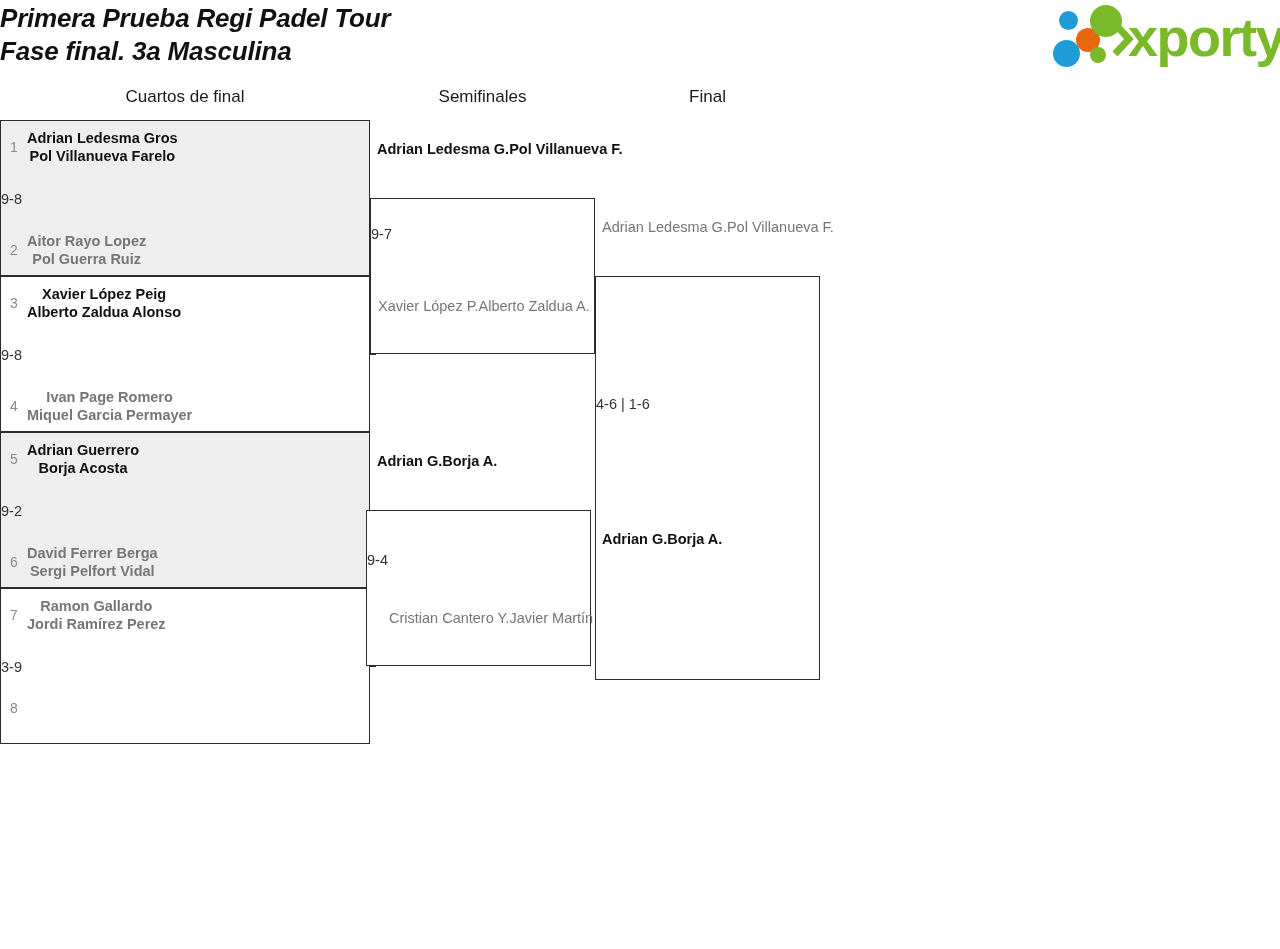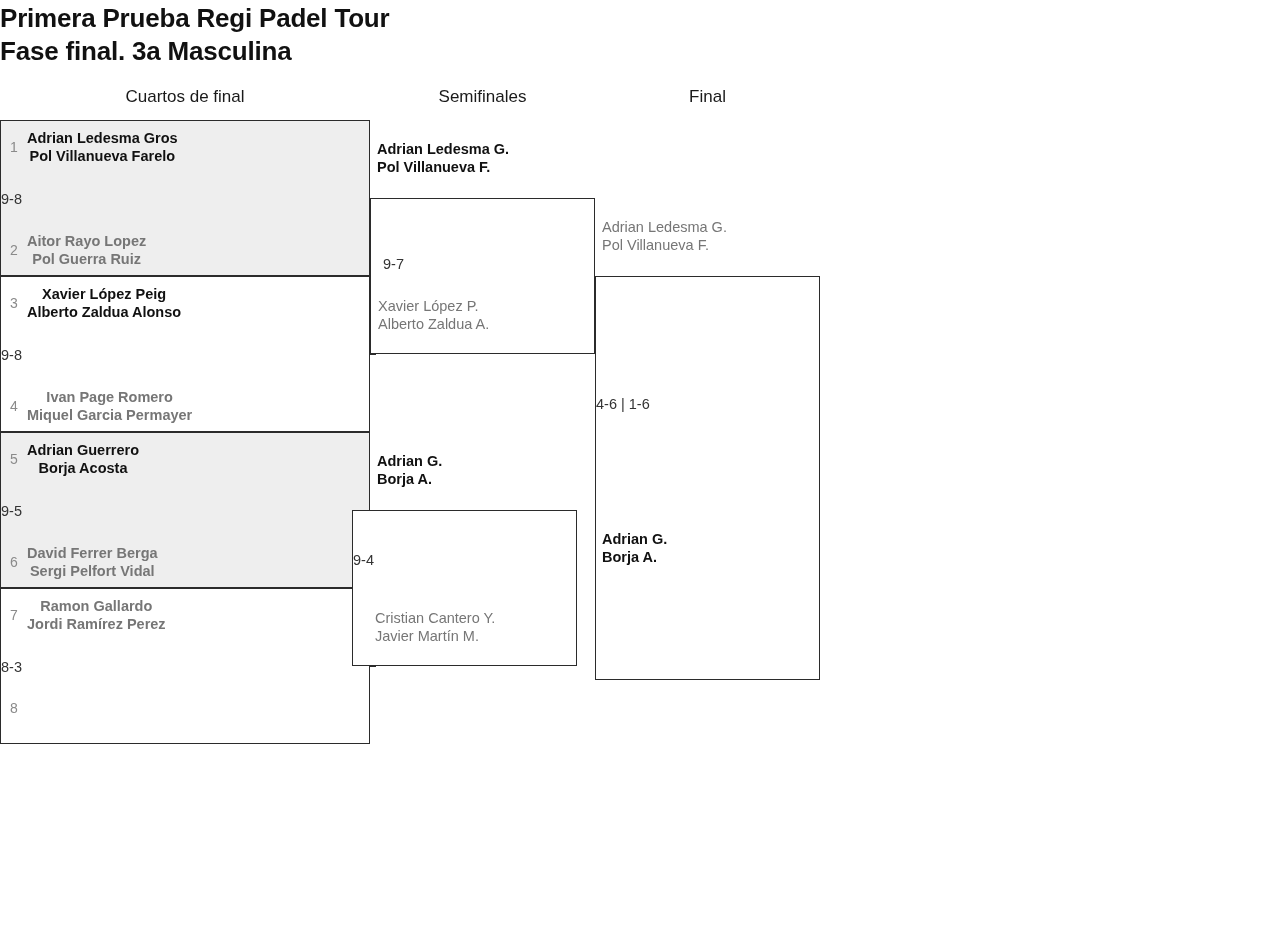--- a/index.html
+++ b/index.html
@@ -23,20 +23,21 @@
     left: 0px;
     top: 2px;
   }
   .title-line {
     font-size: 26px;
     font-weight: 700;
     line-height: 33px;
     letter-spacing: -0.2px;
     color: #111111;
     white-space: nowrap;
+    font-style: italic;
   }
 
   
   .logo {
     position: absolute;
     right: 6px;
     top: 4px;
     width: 224px;
     height: 66px;
   }
@@ -139,37 +140,50 @@
   .conn {
     position: absolute;
     background: #2b2b2b;
   }
   .conn-h { height: 1px; }
 
   
   .advance {
     position: absolute;
     display: flex;
-    flex-direction: column;
+    flex-direction: row;
     line-height: 18px;
     white-space: nowrap;
   }
   .advance span { font-size: 14.5px; }
   .advance.winner span { font-weight: 700; color: #111111; }
   .advance.loser  span { font-weight: 400; color: #767676; }
 </style>
 </head>
 <body>
 
 <div class="page-header">
   <div class="title-block">
     <div class="title-line">Primera Prueba Regi Padel Tour</div>
     <div class="title-line">Fase final. 3a Masculina</div>
   </div>
 
+  <div class="logo">
+    <div class="logo-dots">
+      <span class="dot dot-blue-sm"></span>
+      <span class="dot dot-orange"></span>
+      <span class="dot dot-green-lg"></span>
+      <span class="dot dot-blue-lg"></span>
+      <span class="dot dot-green-sm"></span>
+      <svg class="logo-chevron" viewBox="0 0 22 34">
+        <path d="M3 2 L17 17 L3 32" fill="none" stroke="#7ab929" stroke-width="7" stroke-linecap="butt" stroke-linejoin="miter"></path>
+      </svg>
+    </div>
+    <div class="logo-word">xporty</div>
+  </div>
 </div>
 
 <div class="round-headers">
   <div class="round-header rh-qf">Cuartos de final</div>
   <div class="round-header rh-sf">Semifinales</div>
   <div class="round-header rh-f">Final</div>
 </div>
 
 <div class="bracket">
 
@@ -210,68 +224,68 @@
   </div>
 
   <div class="match shaded" style="left:0px; top:312px; width:370px; height:156px;">
     <div class="team winner" style="top:8px;">
       <span class="seed">5</span>
       <span class="names">
         <span>Adrian Guerrero</span>
         <span>Borja Acosta</span>
       </span>
     </div>
-    <div class="score" style="top:69px;">9-5</div>
+    <div class="score" style="top:69px;">9-2</div>
     <div class="team loser" style="top:111px;">
       <span class="seed">6</span>
       <span class="names">
         <span>David Ferrer Berga</span>
         <span>Sergi Pelfort Vidal</span>
       </span>
     </div>
   </div>
 
   <div class="match plain" style="left:0px; top:468px; width:370px; height:156px;">
     <div class="team loser" style="top:8px;">
       <span class="seed">7</span>
       <span class="names">
         <span>Ramon Gallardo</span>
         <span>Jordi Ramírez Perez</span>
       </span>
     </div>
-    <div class="score" style="top:69px;">8-3</div>
+    <div class="score" style="top:69px;">3-9</div>
     <div class="team winner" style="top:111px;">
       <span class="seed">8</span>
     </div>
   </div>
 
   <div class="conn conn-h" style="left:370px; top:78px;  width:6px;"></div>
   <div class="conn conn-h" style="left:370px; top:234px; width:6px;"></div>
   <div class="conn conn-h" style="left:370px; top:390px; width:6px;"></div>
   <div class="conn conn-h" style="left:370px; top:546px; width:6px;"></div>
 
   <div class="advance winner" style="left:377px; top:20px;">
     <span>Adrian Ledesma G.</span>
     <span>Pol Villanueva F.</span>
   </div>
 
   <div class="match plain" style="left:370px; top:78px; width:225px; height:156px;">
-    <div class="score" style="top:56px;padding-left:12px;">9-7</div>
+    <div class="score" style="top:26px;">9-7</div>
     <div class="advance loser" style="left:7px; top:98px;">
       <span>Xavier López P.</span>
       <span>Alberto Zaldua A.</span>
     </div>
   </div>
 
   <div class="advance winner" style="left:377px; top:332px;">
     <span>Adrian G.</span>
     <span>Borja A.</span>
   </div>
 
-  <div class="match plain" style="left:352px; top:390px; width:225px; height:156px;">
+  <div class="match plain" style="left:366px; top:390px; width:225px; height:156px;">
     <div class="score" style="top:40px;">9-4</div>
     <div class="advance loser" style="left:7px; top:98px;margin-left:15px;">
       <span>Cristian Cantero Y.</span>
       <span>Javier Martín M.</span>
     </div>
   </div>
 
   <div class="conn conn-h" style="left:595px; top:156px; width:6px;"></div>
   <div class="conn conn-h" style="left:595px; top:468px; width:6px;"></div>
 

